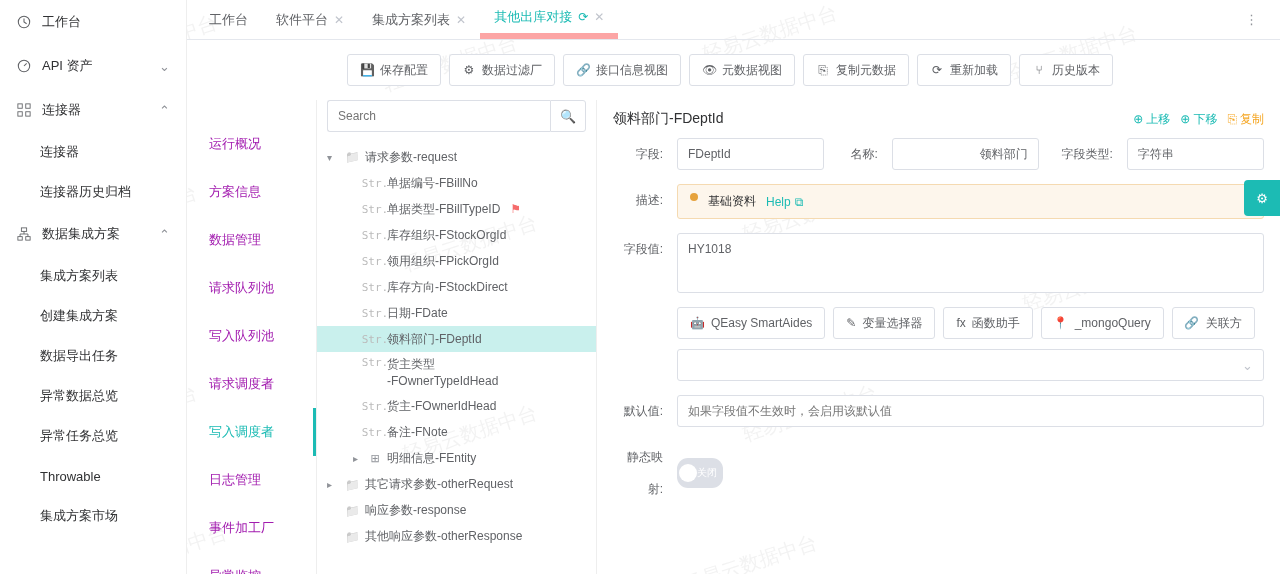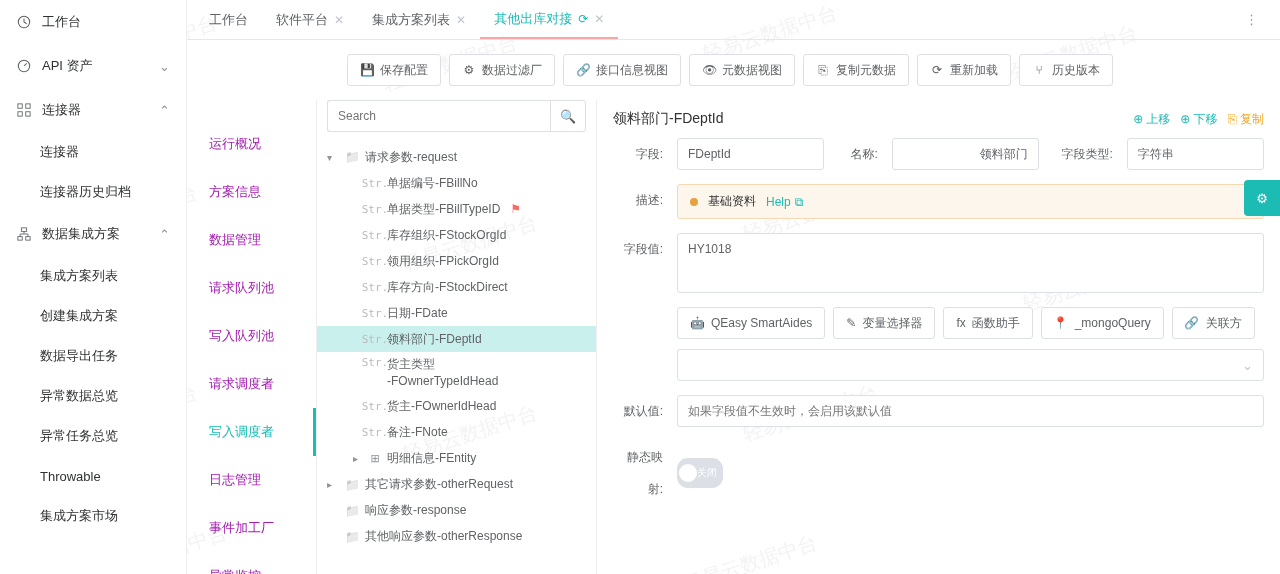--- a/index.html
+++ b/index.html
@@ -19,21 +19,21 @@
 .sb-item .label { flex: 1; }
 .sb-item .chev { color: #909399; }
 .sb-sub .sb-item { padding-left: 40px; height: 40px; font-size: 13px; }
 
 
 .main { flex: 1; display: flex; flex-direction: column; min-width: 0; }
 
 
 .tabbar { display: flex; align-items: center; height: 40px; border-bottom: 1px solid #e4e7ed; padding: 0 8px; }
 .tab { display: flex; align-items: center; padding: 0 14px; height: 100%; cursor: pointer; color: #606266; font-size: 13px; gap: 6px; }
-.tab.active { color: #1cbbb4; border-bottom: 2px solid #fca5a5; text-align: center; }
+.tab.active { color: #1cbbb4; border-bottom: 6px solid #fca5a5; text-align: center; }
 .tab .close { color: #c0c4cc; font-size: 12px; }
 .tabbar .more { margin-left: auto; padding: 0 14px; color: #909399; cursor: pointer; }
 
 
 .content-row { flex: 1; display: flex; min-height: 0; }
 
 
 .sidebar-2 { width: 130px; border-right: 1px solid #eee; padding-top: 20px; flex-shrink: 0; }
 .sb2-item { height: 48px; display: flex; align-items: center; padding-left: 22px; cursor: pointer; color: #a21caf; font-size: 13px; }
 .sb2-item.active { color: #1cbbb4; border-right: 3px solid #1cbbb4; }
@@ -65,21 +65,21 @@
 .detail-header { display: flex; align-items: center; padding: 10px 16px; }
 .detail-header .title { font-size: 14px; color: #303133; }
 .detail-header .actions { margin-left: auto; display: flex; gap: 10px; font-size: 12px; }
 .link-act { color: #1cbbb4; cursor: pointer; display: inline-flex; align-items: center; gap: 3px; }
 .link-act.copy { color: #f5a623; }
 
 .form-area { padding: 0 16px 20px; overflow-y: auto; flex: 1; }
 .frow { display: flex; align-items: flex-start; gap: 14px; margin-bottom: 14px; }
 .flabel { width: 50px; flex-shrink: 0; text-align: right; color: #606266; font-size: 12px; line-height: 32px; }
 .finput { height: 32px; border: 1px solid #dcdfe6; border-radius: 3px; padding: 0 10px; font-size: 12px; color: #606266; flex: 1; min-width: 0; }
-.desc-box { flex: 1; border: 1px solid #f5dab1; background: #fdf6ec; border-radius: 3px; padding: 8px 12px; display: flex; align-items: center; gap: 10px; font-size: 12px; }
+.desc-box { flex: 1; border: 1px solid #f5dab1; background: #fdf6ec; border-radius: 3px; padding: 8px 12px; display: flex; gap: 10px; font-size: 12px; }
 .desc-box .dot { width: 8px; height: 8px; border-radius: 50%; background: #e6a23c; }
 .desc-box .help { color: #1cbbb4; cursor: pointer; display: inline-flex; align-items: center; gap: 4px; }
 .ftextarea { flex: 1; height: 60px; border: 1px solid #dcdfe6; border-radius: 3px; padding: 8px 10px; font-size: 12px; color: #606266; resize: none; }
 
 .tool-row { display: flex; gap: 8px; margin: 0 0 10px 64px; flex-wrap: wrap; }
 .select-empty { margin: 0 0 14px 64px; height: 32px; border: 1px solid #dcdfe6; border-radius: 3px; display: flex; align-items: center; justify-content: flex-end; padding: 0 10px; color: #c0c4cc; }
 
 .toggle { display: inline-flex; align-items: center; width: 46px; height: 30px; background: #dcdfe6; border-radius: 11px; position: relative; cursor: pointer; }
 .toggle .knob { width: 18px; height: 18px; background: #fff; border-radius: 50%; margin: 2px; }
 .toggle .tlabel { position: absolute; right: 6px; font-size: 10px; color: #fff; }

